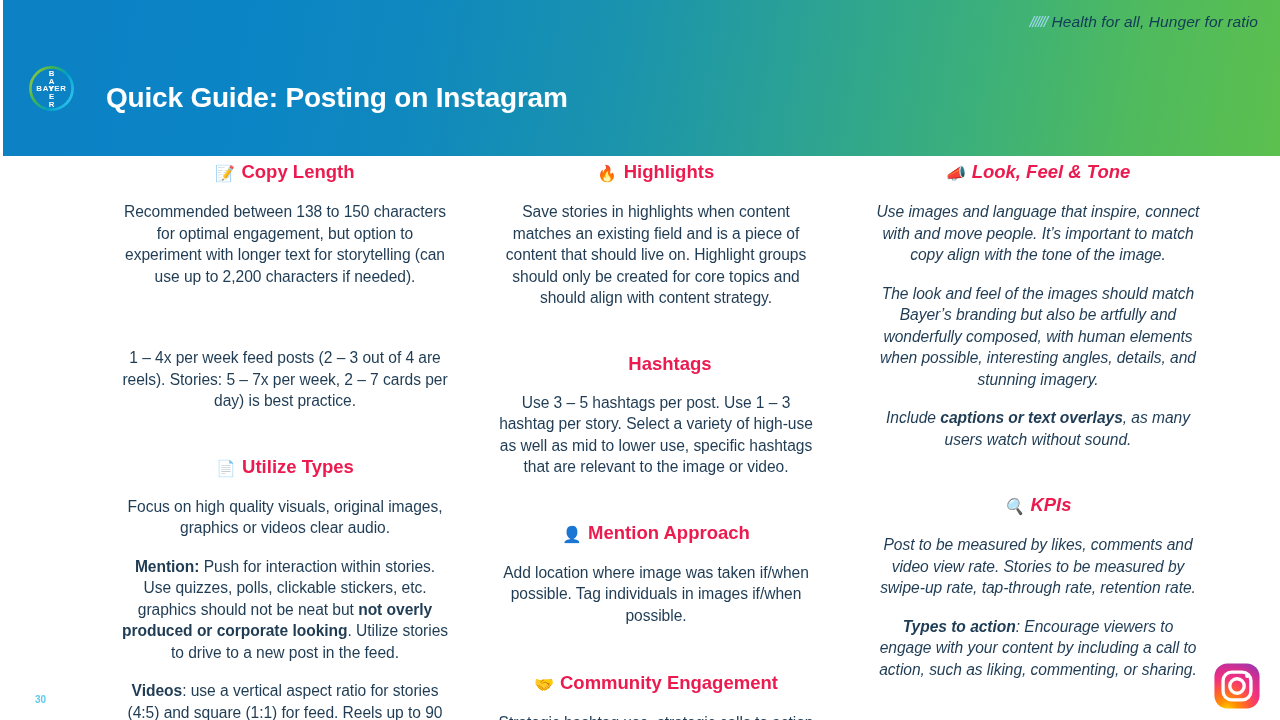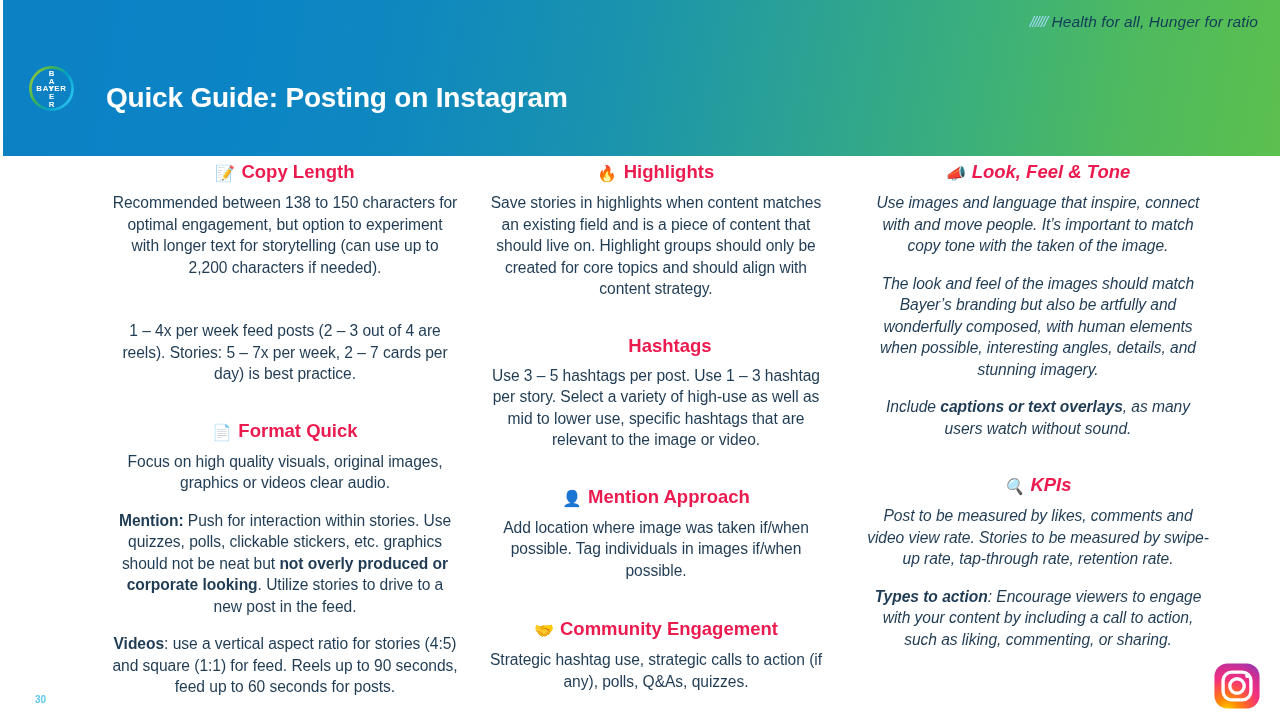--- a/index.html
+++ b/index.html
@@ -45,21 +45,21 @@
   .heading{
     color:#ec1b4f;font-size:18.5px;font-weight:bold;
     margin:0 0 2px 0;line-height:1.25;white-space:nowrap;
   }
   .heading .emoji{
     font-size:16px;font-weight:normal;display:inline-block;
     margin-right:6px;vertical-align:-1px;
   }
   .heading.indent{padding-left:28px;}
   .para{
-    color:#1f3c54;font-size:15.6px;line-height:1.38;margin:8px;
+    color:#1f3c54;font-size:15.6px;line-height:1.38;margin:17px;
     letter-spacing:-0.05px;
   }
   .para + .para{margin-top:16px;}
   .gap-md{height:26px;}
   .gap-lg{height:28px;}
   b{font-weight:bold;}
 
   
   .page-number{
     position:absolute;left:35px;top:694px;
@@ -118,21 +118,21 @@
       <div class="gap-md"></div>
 
       <div class="block">
         <p class="para">1 – 4x per week feed posts (2 – 3 out of 4 are reels). Stories: 5 – 7x per week, 2 – 7 cards per day) is best practice.</p>
       </div>
 
       <div class="gap-md"></div>
 
       <div class="block">
         <div class="heading">
-          <span class="emoji">📄</span><span>Format Quick</span>
+          <span class="emoji">📄</span><span>Utilize Types</span>
         </div>
         <p class="para">Focus on high quality visuals, original images, graphics or videos clear audio.</p>
         <p class="para"><b>Mention:</b><span> Push for interaction within stories. Use quizzes, polls, clickable stickers, etc. graphics should not be neat but </span><b>not overly produced or corporate looking</b><span>. Utilize stories to drive to a new post in the feed.</span></p>
         <p class="para"><b>Videos</b><span>: use a vertical aspect ratio for stories (4:5) and square (1:1) for feed. Reels up to 90 seconds, feed up to 60 seconds for posts.</span></p>
       </div>
     </div>
 
     <div class="col col-2">
 
       <div class="block">
@@ -169,21 +169,21 @@
         <p class="para">Strategic hashtag use, strategic calls to action (if any), polls, Q&amp;As, quizzes.</p>
       </div>
     </div>
 
     <div class="col col-3">
 
       <div class="block">
         <div class="heading">
           <span class="emoji">📣</span><span>Look, Feel &amp; Tone</span>
         </div>
-        <p class="para">Use images and language that inspire, connect with and move people. It’s important to match copy tone with the taken of the image.</p>
+        <p class="para">Use images and language that inspire, connect with and move people. It’s important to match copy align with the tone of the image.</p>
         <p class="para">The look and feel of the images should match Bayer’s branding but also be artfully and wonderfully composed, with human elements when possible, interesting angles, details, and stunning imagery.</p>
         <p class="para"><span>Include </span><b>captions or text overlays</b><span>, as many users watch without sound.</span></p>
       </div>
 
       <div class="gap-md"></div>
 
       <div class="block">
         <div class="heading">
           <span class="emoji">🔍</span><span>KPIs</span>
         </div>

